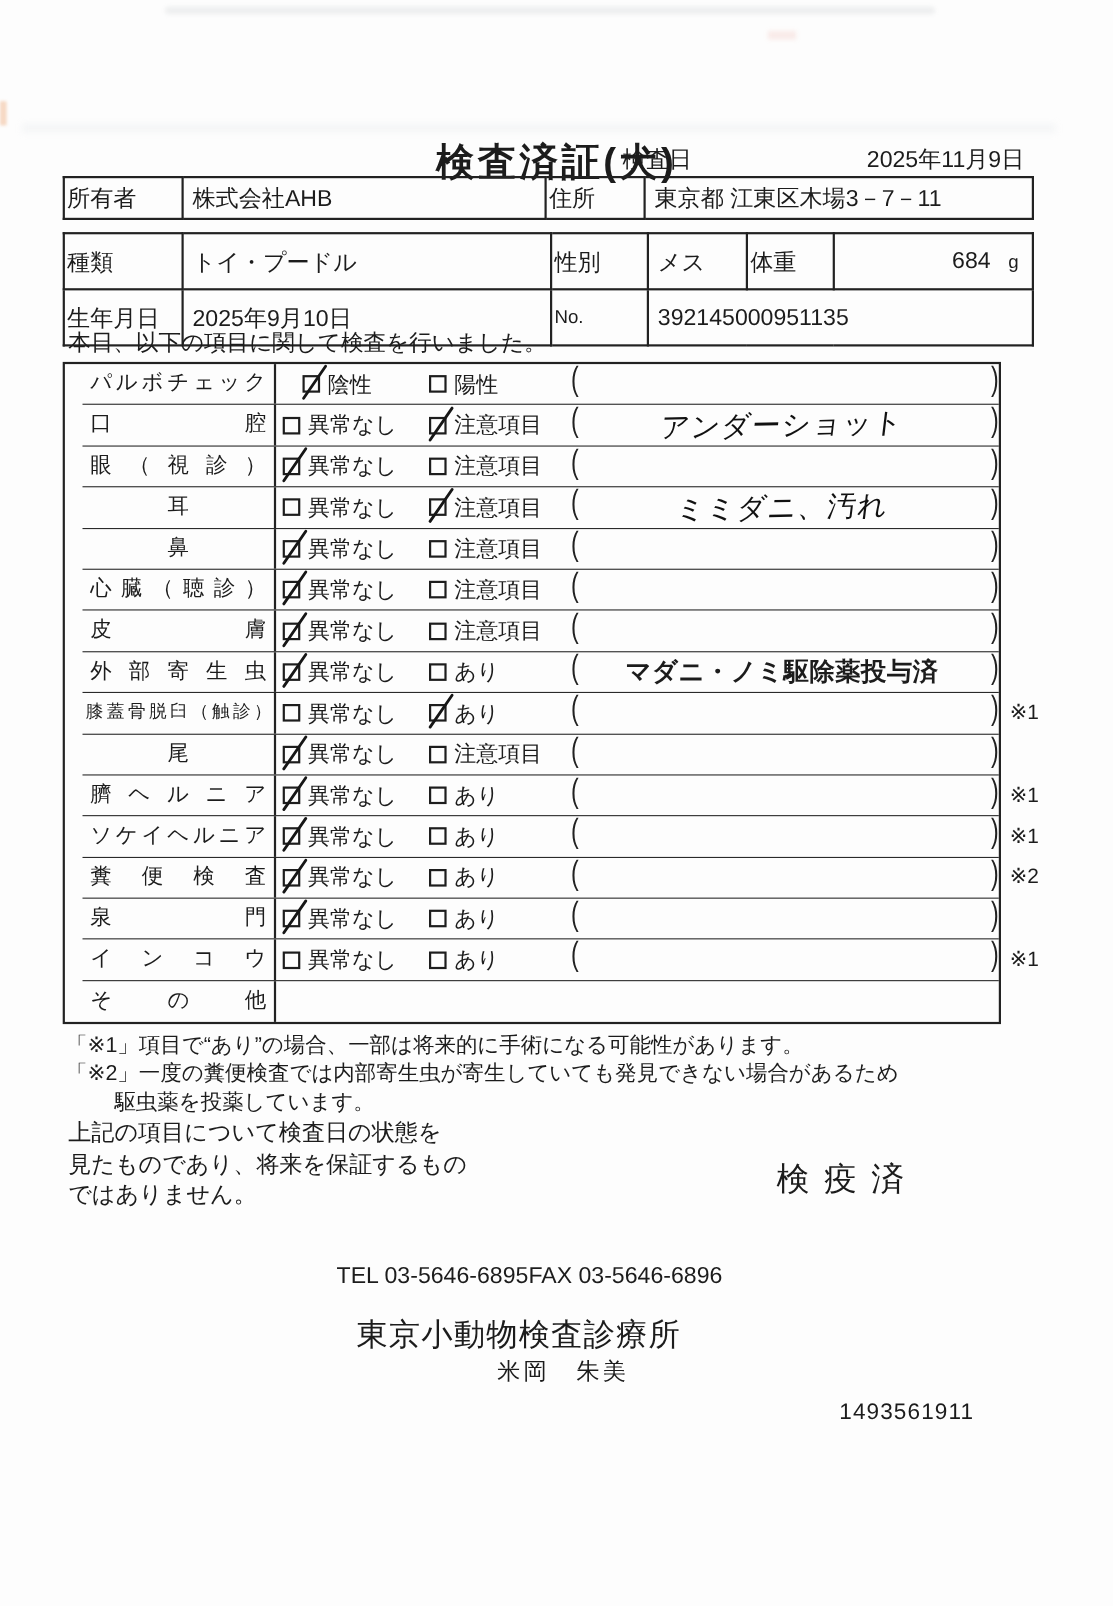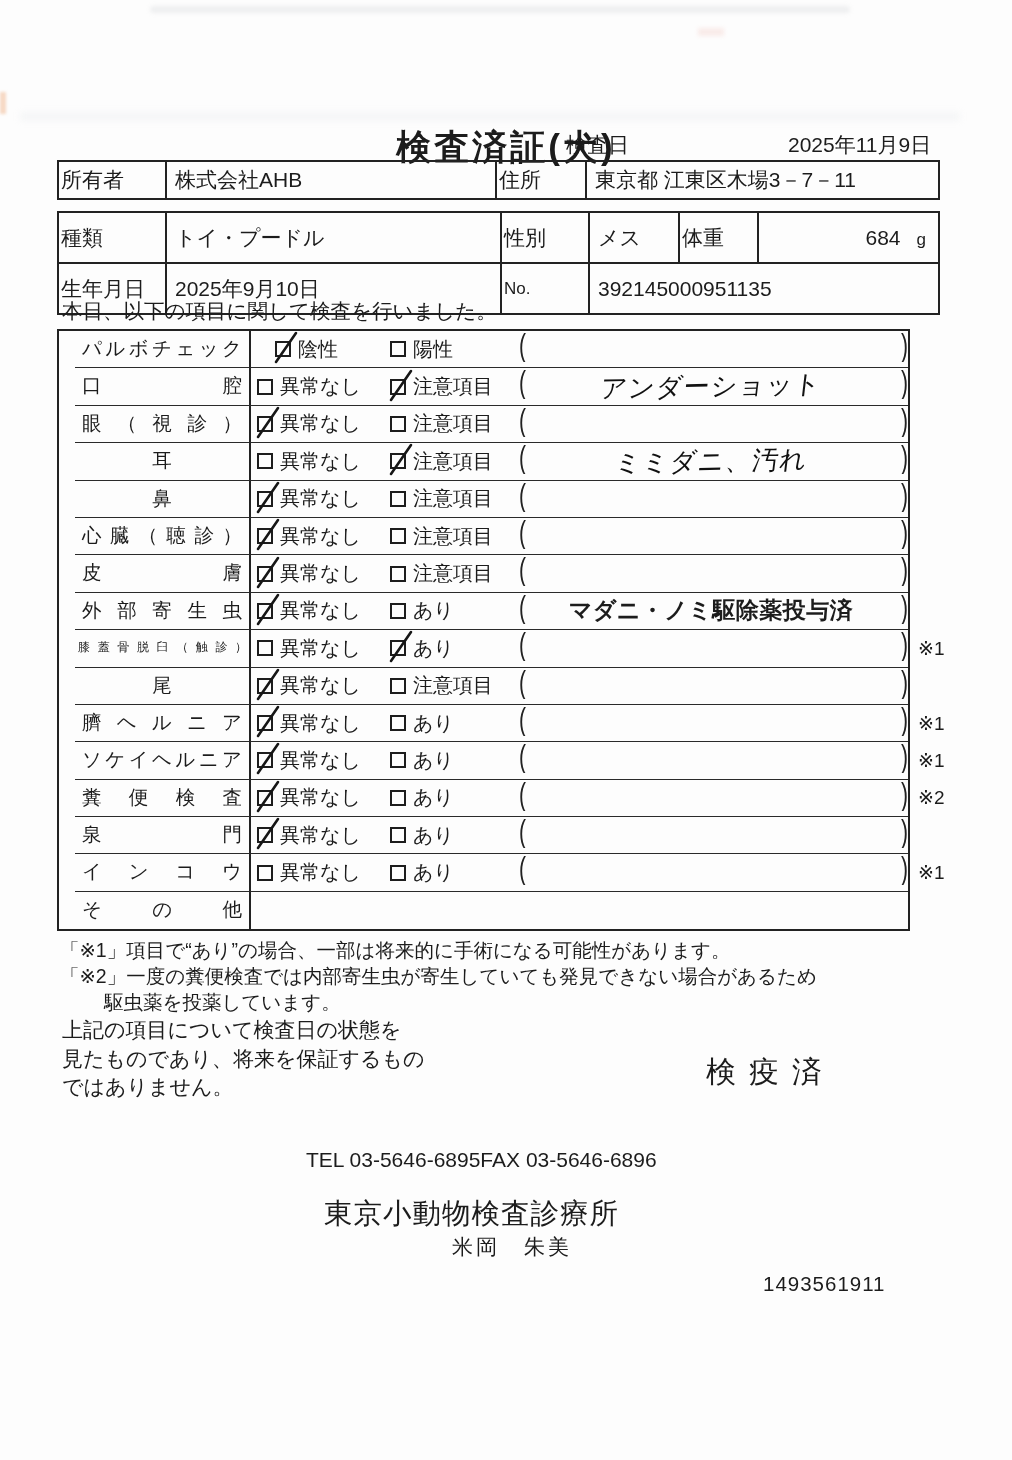--- a/index.html
+++ b/index.html
@@ -44,21 +44,21 @@
 
   
   .checklist { position:absolute; top:329px; left:57px; width:853px;
     border:2.5px solid #222; display:flex; flex-direction:column; }
   .crow { position:relative; display:flex; height:37.4px; border-bottom:1.5px solid #2a2a2a;margin-left:16px; }
   .crow:last-child { border-bottom:none; }
   .clabel { width:176px; border-right:2px solid #222; font-size:19.5px;
     display:block; line-height:35px; padding:0 7px;
     text-align:justify; text-align-last:justify; overflow:hidden; white-space:nowrap; }
   .clabel.center { text-align:center; text-align-last:center; }
-  .clabel.small { font-size:12px; letter-spacing:-1px; padding:0 3px; }
+  .clabel.small { font-size:16px; letter-spacing:-1px; padding:0 3px; }
   .ccontent { position:relative; flex:1; }
   .opt { position:absolute; top:0; height:100%; display:flex; align-items:center; gap:7px; font-size:20px; }
   .cb { position:relative; width:16px; height:16px; border:2px solid #1d1d1d; flex:0 0 auto; }
   .cb svg { position:absolute; left:-4px; top:-12px; overflow:visible; }
   .paren { position:absolute; top:3px; font-size:21px; transform:scaleY(1.45); color:#222; }
   .note { position:absolute; left:280px; width:360px; top:0; height:100%;
     display:flex; align-items:center; justify-content:center; }
   .note.handwritten { font-size:26px; letter-spacing:1px; font-weight:500;
     transform:skewX(-8deg) rotate(-1.2deg); color:#111; }
   .note.printed { font-size:23px; font-weight:bold; letter-spacing:0.5px; }

